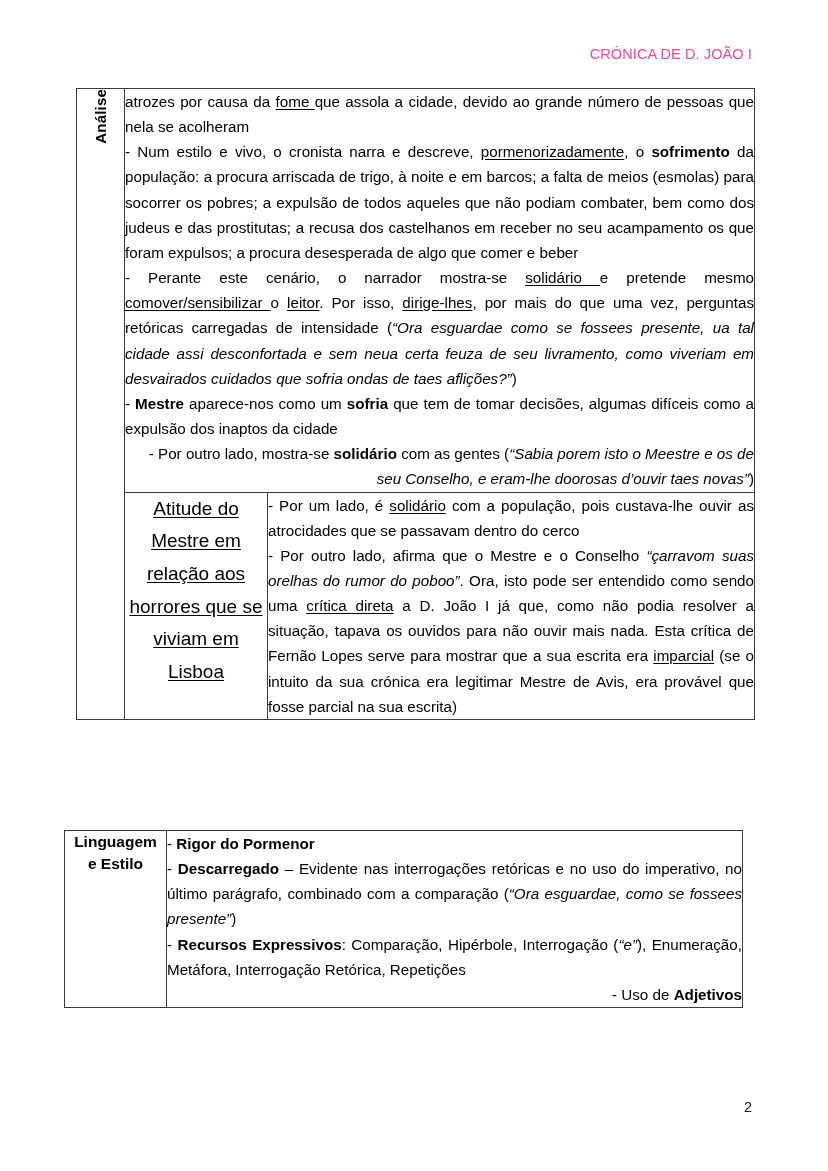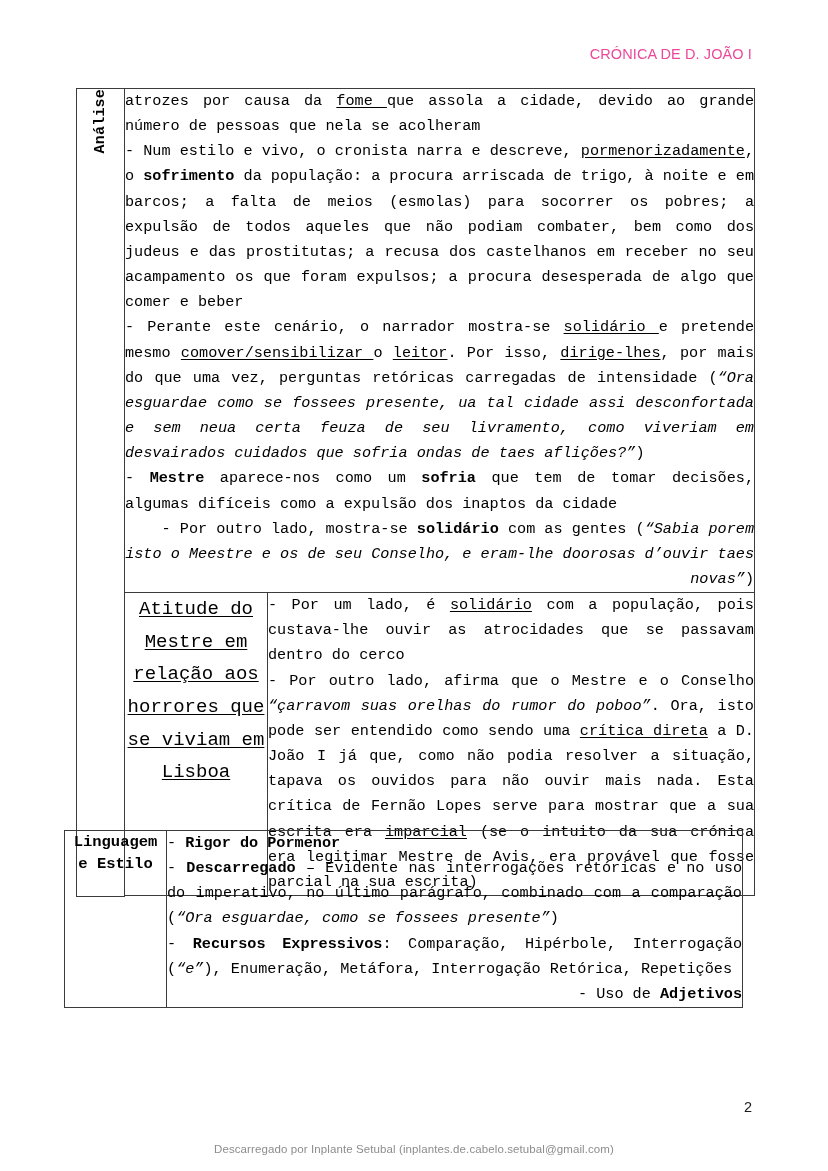--- a/index.html
+++ b/index.html
@@ -36,21 +36,20 @@
   
   .tbl {
     position: absolute;
     border-collapse: collapse;
     table-layout: fixed;
   }
   .tbl td {
     border: 1px solid #3b3b3b;
     vertical-align: top;
     padding: 0;
-    font-family: Liberation Mono, monospace;
   }
 
   #analise-table {
     left: 76px;
     top: 88px;
     width: 678px;
   }
   #estilo-table {
     left: 64px;
     top: 830px;
@@ -209,15 +208,14 @@
               <p><span>- </span><b>Recursos Expressivos</b><span>: Comparação, Hipérbole, Interrogação (</span><i>“e”</i><span>), Enumeração, Metáfora, Interrogação Retórica, Repetições</span></p>
               <p class="nojust"><span>- Uso de </span><b>Adjetivos</b></p>
             </div>
         </td>
       </tr>
     </tbody>
   </table>
 
   <div class="page-number">2</div>
 
-  <div class="footer-note">Descarregado por Inplante Setubal (inplantes.de.cabelo.setubal@gmail.com)</div>
 
 </div>
 
 </body></html>

